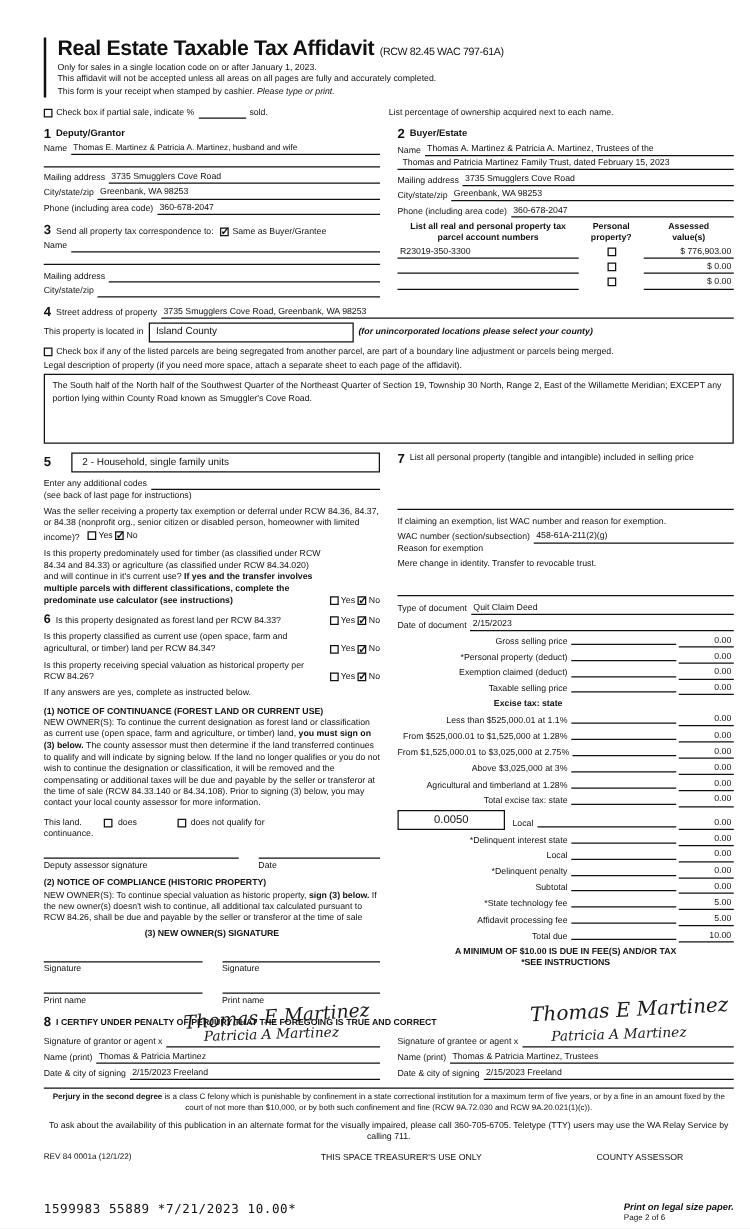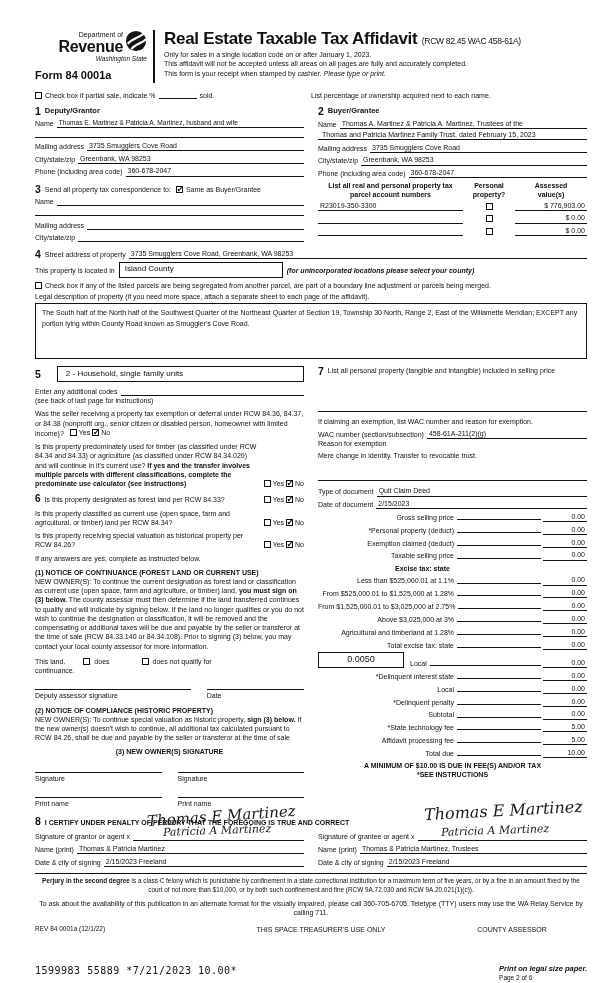--- a/index.html
+++ b/index.html
@@ -96,39 +96,22 @@
   .printnote { }
   .printnote .pn1 { font-weight:bold; font-style:italic; font-size:7.5px; }
   .printnote .pn2 { font-size:6.5px; }
 </style>
 </head>
 <body>
 
 <div class="page">
 
   <div class="hdr">
-    <div class="logo-col">
-      <div class="logo-top">
-        <div class="logo-words">
-          <div>Department of</div>
-          <div class="dept-big">Revenue</div>
-        </div>
-        <span>
-          <svg width="22" height="22" viewBox="0 0 24 24">
-              <circle cx="12" cy="12" r="11" fill="#151515"></circle>
-              <path d="M3 15 C8 9 15 9 21 3.5" stroke="#fff" stroke-width="2.4" fill="none"></path>
-              <path d="M7 21 C10.5 15 18 15 23 10" stroke="#fff" stroke-width="2.4" fill="none"></path>
-            </svg>
-        </span>
-      </div>
-      <div class="dept-state">Washington State</div>
-      <div class="form-number">Form 84 0001a</div>
-    </div>
     <div class="title-col">
-      <div class="main-title"><span>Real Estate Taxable Tax Affidavit</span> <span class="title-code">(RCW 82.45 WAC 458-61A)</span></div>
+      <div class="main-title"><span>Real Estate Taxable Tax Affidavit</span> <span class="title-code">(RCW 82.45 WAC 797-61A)</span></div>
       <div class="subs">
         <div>Only for sales in a single location code on or after January 1, 2023.</div>
         <div>This affidavit will not be accepted unless all areas on all pages are fully and accurately completed.</div>
         <div><span>This form is your receipt when stamped by cashier. </span><span class="i">Please type or print.</span></div>
       </div>
     </div>
   </div>
 
   <div class="toprow">
     <div>
@@ -181,21 +164,21 @@
         </div>
       <div class="frow">
           <span class="lab">City/state/zip</span>
           <span class="fill-noval"></span>
         </div>
     </div>
 
     <div class="col">
       <div class="sechead">
           <span class="secnum">2</span>
-          <span class="sectitle">Buyer/Grantee</span>
+          <span class="sectitle">Buyer/Estate</span>
         </div>
       <div class="frow">
           <span class="lab">Name</span>
           <span class="fill">Thomas A. Martinez &amp; Patricia A. Martinez, Trustees of the</span>
         </div>
       <div class="blankline" style="padding-left:4px;">Thomas and Patricia Martinez Family Trust, dated February 15, 2023</div>
       <div class="frow">
           <span class="lab">Mailing address</span>
           <span class="fill">3735 Smugglers Cove Road</span>
         </div>

